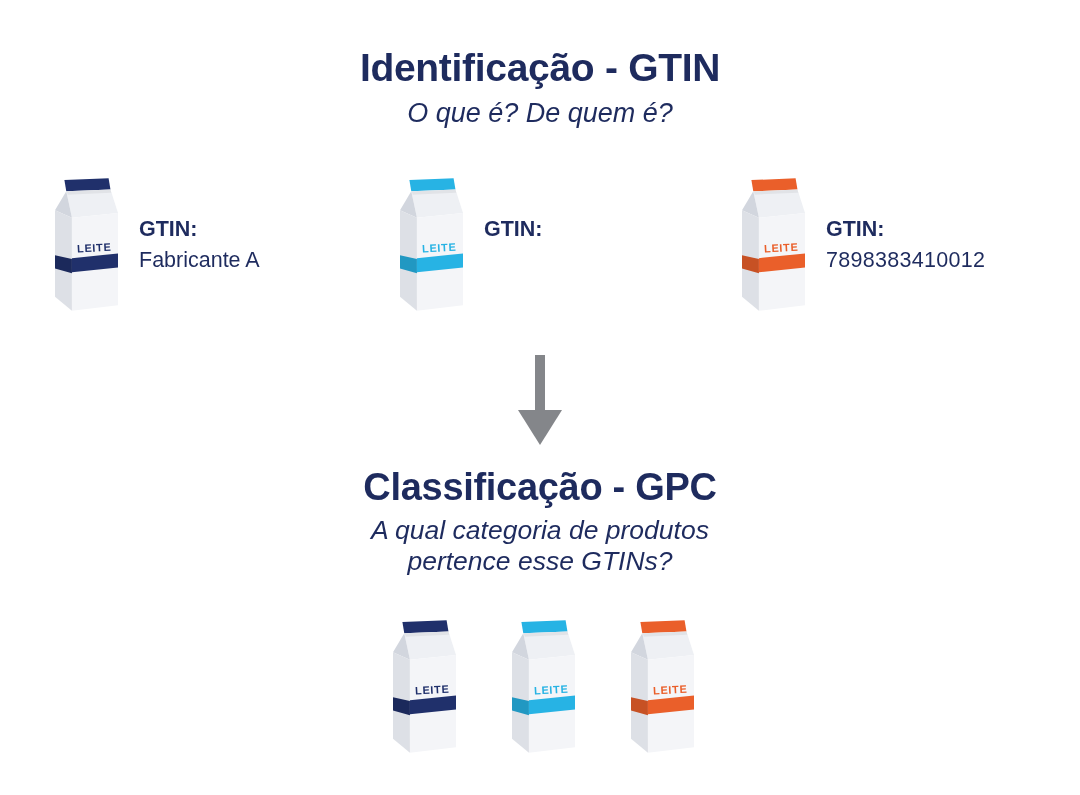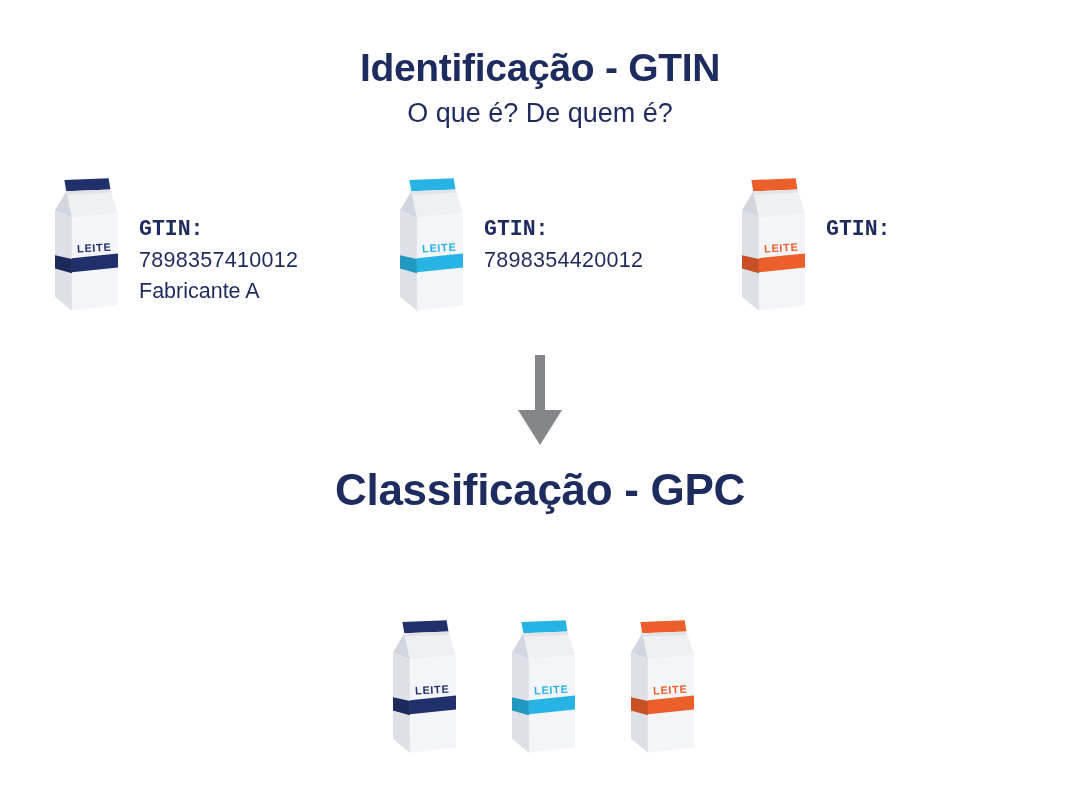--- a/index.html
+++ b/index.html
@@ -12,32 +12,32 @@
     width:1080px;height:795px;
     background:#ffffff;
     font-family:"Liberation Sans", sans-serif;
     overflow:hidden;
   }
   
   .sec-header{position:absolute;left:0;width:100%;text-align:center;color:var(--navy);}
   .sec1{top:48px;}
   .sec2{top:468px;}
   .big-title{font-size:39px;font-weight:800;letter-spacing:-0.3px;line-height:1.0;margin:0;}
-  .sub-title{font-size:27px;font-weight:500;line-height:31px;margin-top:11px;}
-  .sec2 .big-title{font-size:44px;}
+  .sub-title{font-size:27px;font-weight:500;line-height:31px;margin-top:11px;font-style:italic;}
+  .sec2 .big-title{font-size:38px;}
   .sec2 .sub-title{font-size:26.5px;margin-top:9px;}
 
   
   .gtin-item{position:absolute;top:170px;display:flex;align-items:flex-start;}
   .gtin-item .carton-wrap{margin-top:8px;flex:none;}
   .gtin-item-1{left:55px;}
   .gtin-item-2{left:400px;}
   .gtin-item-3{left:742px;}
   .gtin-text{margin-left:21px;padding-top:44px;color:var(--navy);font-size:21.5px;line-height:31px;white-space:nowrap;}
-  .gtin-label{font-weight:700;font-family:Liberation Mono, monospace;}
+  .gtin-label{font-weight:700;}
   .gtin-number{font-weight:500;letter-spacing:0.3px;}
   .gtin-manufacturer{font-weight:400;}
 
   
   .down-arrow{position:absolute;left:518px;top:355px;color:var(--arrow);line-height:0;}
 
   
   .bottom-carton{position:absolute;top:620px;}
   .bottom-carton-1{left:393px;}
   .bottom-carton-2{left:512px;}
@@ -62,69 +62,72 @@
           <polygon points="21,21 27,49 9,41" fill="#d2d6de"></polygon>
           <polygon points="21.5,21 68,19 69,22.5 22.5,24.5" fill="rgba(0,0,0,0.05)"></polygon>
           <polygon points="9,41 27,49 27,148 9,133" fill="#dde0e6"></polygon>
           <polygon points="27,49 76,44 76,142 27,148" fill="#f4f5f8"></polygon>
           <polygon points="9,89 27,93 27,108 9,103" fill="rgb(27,41,91)"></polygon>
           <polygon points="27,92 76,87 76,102 27,107" fill="#20306b"></polygon>
           <text x="51" y="85" text-anchor="middle" font-family="Liberation Sans, sans-serif" font-size="11.5" font-weight="bold" letter-spacing="0.8" fill="#20306b" transform="rotate(-3 51 85)">LEITE</text>
         </svg></span>
     <div class="gtin-text">
       <div class="gtin-label">GTIN:</div>
-      <div class="gtin-number">7898357410012</div>
       <div class="gtin-manufacturer">Fabricante A</div>
     </div>
   </div>
 
   <div class="gtin-item gtin-item-2">
     <span class="carton-wrap"><svg viewBox="9 7 67 141" width="63" height="133" xmlns="http://www.w3.org/2000/svg">
           <polygon points="19,9 66,7 68,19 21,21" fill="#27b3e4"></polygon>
           <polygon points="21,21 68,19 76,44 27,49" fill="#eef0f4"></polygon>
           <polygon points="21,21 27,49 9,41" fill="#d2d6de"></polygon>
           <polygon points="21.5,21 68,19 69,22.5 22.5,24.5" fill="rgba(0,0,0,0.05)"></polygon>
           <polygon points="9,41 27,49 27,148 9,133" fill="#dde0e6"></polygon>
           <polygon points="27,49 76,44 76,142 27,148" fill="#f4f5f8"></polygon>
           <polygon points="9,89 27,93 27,108 9,103" fill="rgb(33,152,194)"></polygon>
           <polygon points="27,92 76,87 76,102 27,107" fill="#27b3e4"></polygon>
           <text x="51" y="85" text-anchor="middle" font-family="Liberation Sans, sans-serif" font-size="11.5" font-weight="bold" letter-spacing="0.8" fill="#27b3e4" transform="rotate(-3 51 85)">LEITE</text>
         </svg></span>
     <div class="gtin-text">
       <div class="gtin-label">GTIN:</div>
-      <div class="gtin-number">7898354420012</div>
     </div>
   </div>
 
   <div class="gtin-item gtin-item-3">
     <span class="carton-wrap"><svg viewBox="9 7 67 141" width="63" height="133" xmlns="http://www.w3.org/2000/svg">
           <polygon points="19,9 66,7 68,19 21,21" fill="#ea5f2a"></polygon>
           <polygon points="21,21 68,19 76,44 27,49" fill="#eef0f4"></polygon>
           <polygon points="21,21 27,49 9,41" fill="#d2d6de"></polygon>
           <polygon points="21.5,21 68,19 69,22.5 22.5,24.5" fill="rgba(0,0,0,0.05)"></polygon>
           <polygon points="9,41 27,49 27,148 9,133" fill="#dde0e6"></polygon>
           <polygon points="27,49 76,44 76,142 27,148" fill="#f4f5f8"></polygon>
           <polygon points="9,89 27,93 27,108 9,103" fill="rgb(199,81,36)"></polygon>
           <polygon points="27,92 76,87 76,102 27,107" fill="#ea5f2a"></polygon>
           <text x="51" y="85" text-anchor="middle" font-family="Liberation Sans, sans-serif" font-size="11.5" font-weight="bold" letter-spacing="0.8" fill="#ea5f2a" transform="rotate(-3 51 85)">LEITE</text>
         </svg></span>
     <div class="gtin-text">
       <div class="gtin-label">GTIN:</div>
+      <div class="gtin-number">7898383410012</div>
     </div>
   </div>
 
   <div class="down-arrow">
     <svg width="44" height="90" viewBox="0 0 44 90" xmlns="http://www.w3.org/2000/svg">
       <rect x="17" y="0" width="10" height="56" fill="currentColor"></rect>
       <polygon points="0,55 44,55 22,90" fill="currentColor"></polygon>
     </svg>
   </div>
 
   <div class="sec-header sec2">
     <div class="big-title">Classificação - GPC</div>
+    <div class="sub-title">
+      <div>A qual categoria de produtos</div>
+      <div>pertence esse GTINs?</div>
+    </div>
   </div>
 
   <span class="carton-wrap bottom-carton bottom-carton-1"><svg viewBox="9 7 67 141" width="63" height="133" xmlns="http://www.w3.org/2000/svg">
         <polygon points="19,9 66,7 68,19 21,21" fill="#20306b"></polygon>
         <polygon points="21,21 68,19 76,44 27,49" fill="#eef0f4"></polygon>
         <polygon points="21,21 27,49 9,41" fill="#d2d6de"></polygon>
         <polygon points="21.5,21 68,19 69,22.5 22.5,24.5" fill="rgba(0,0,0,0.05)"></polygon>
         <polygon points="9,41 27,49 27,148 9,133" fill="#dde0e6"></polygon>
         <polygon points="27,49 76,44 76,142 27,148" fill="#f4f5f8"></polygon>
         <polygon points="9,89 27,93 27,108 9,103" fill="rgb(27,41,91)"></polygon>

